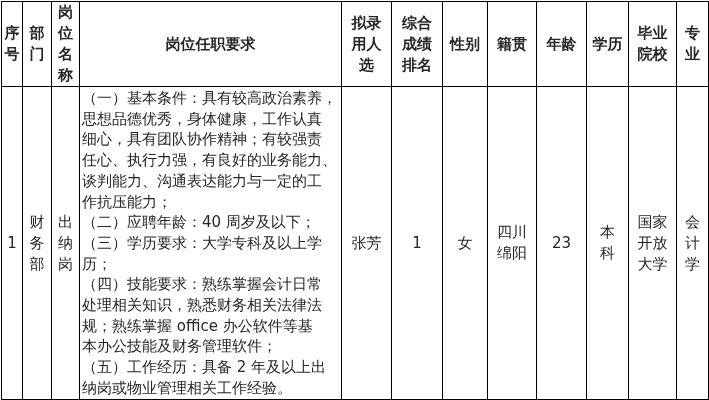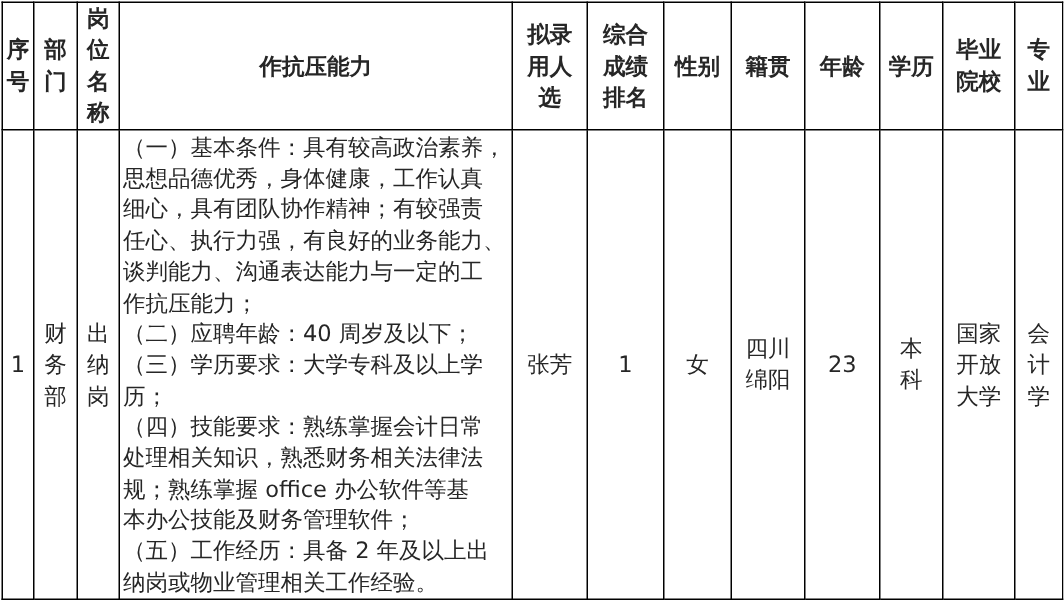--- a/index.html
+++ b/index.html
@@ -80,21 +80,21 @@
   <thead>
     <tr class="hdr">
       <th>序
 号</th>
       <th>部
 门</th>
       <th>岗
 位
 名
 称</th>
-      <th>作抗压能力</th>
+      <th>岗位任职要求</th>
       <th>拟录
 用人
 选</th>
       <th>综合
 成绩
 排名</th>
       <th>性别</th>
       <th>籍贯</th>
       <th>年龄</th>
       <th>学历</th>

